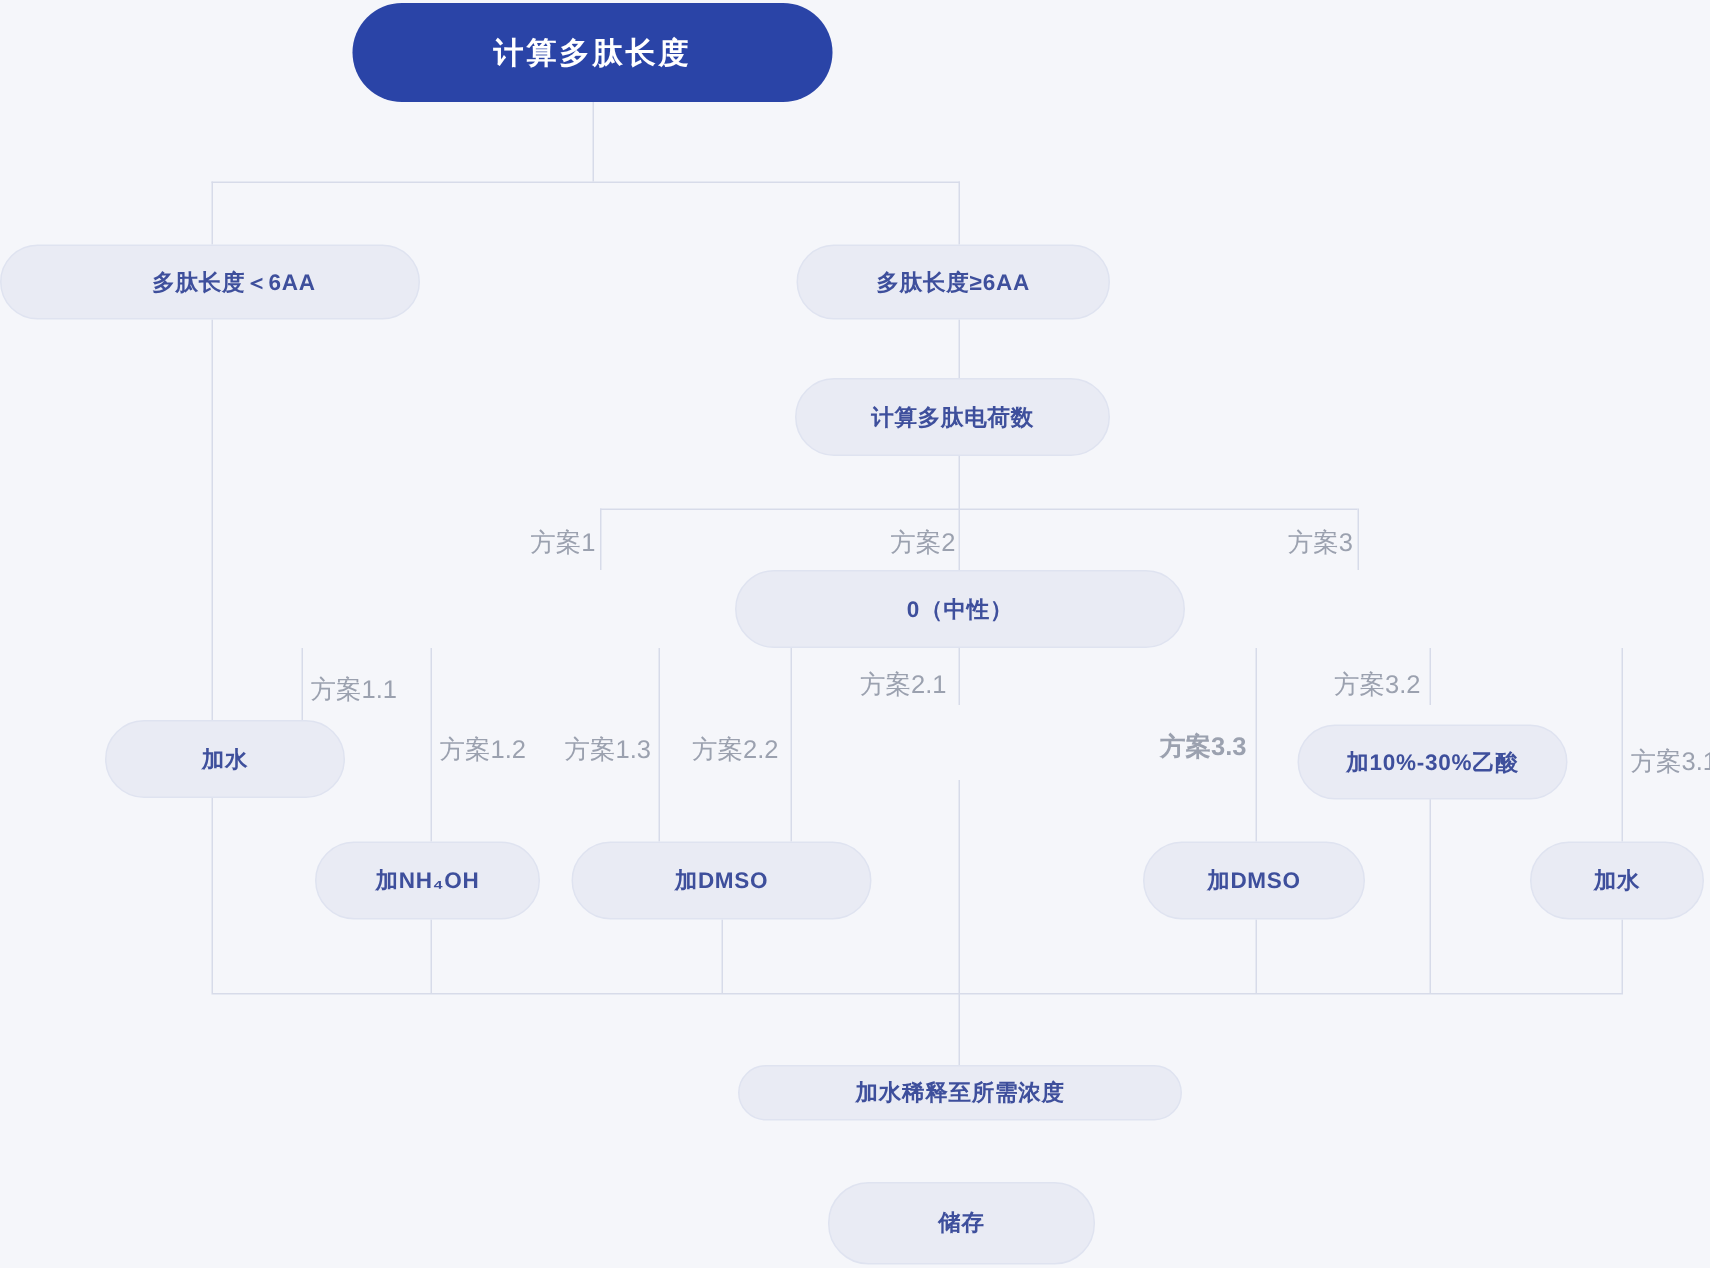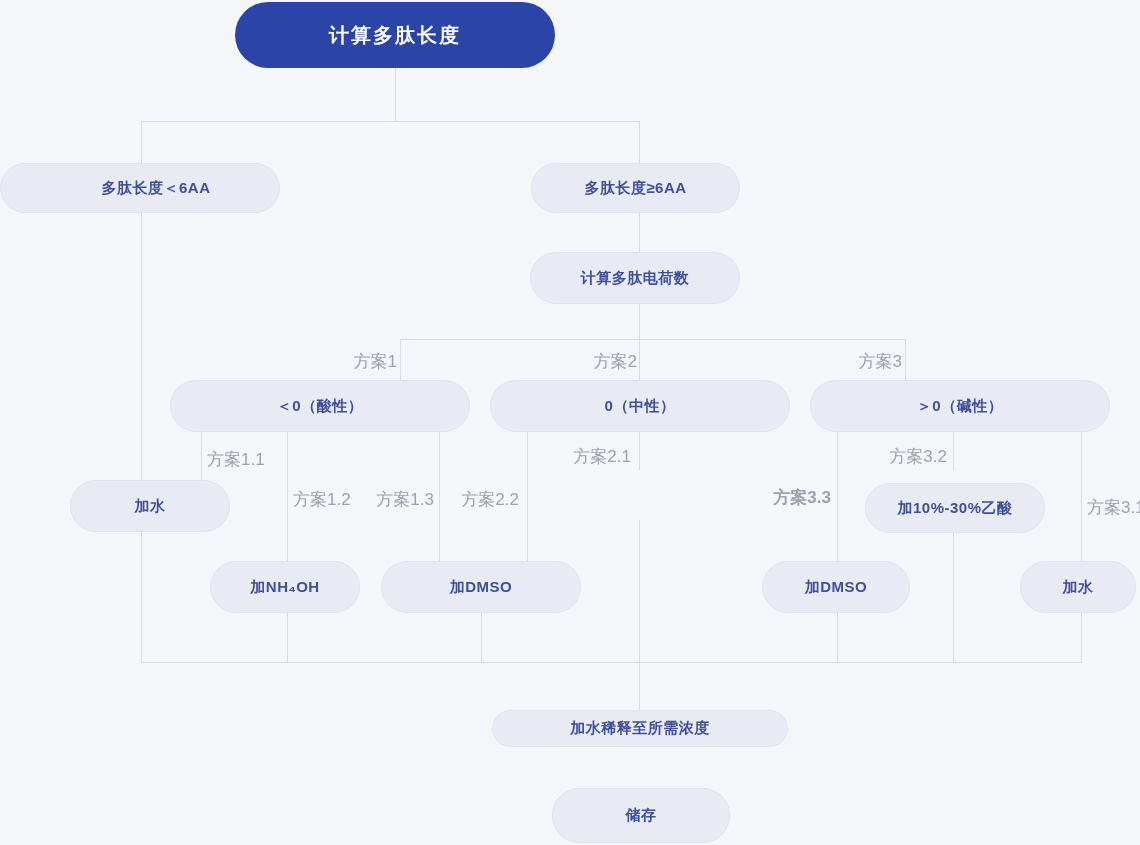--- a/index.html
+++ b/index.html
@@ -94,23 +94,21 @@
   <div class="plan-label" style="right:309px; top:486px;font-weight:bold;">方案3.3</div>
   <div class="plan-label" style="right:193px; top:445px;">方案3.2</div>
   <div class="plan-label" style="left:1087px; top:496px;">方案3.1</div>
 
   <div class="pill dark" style="left:235px; top:2px; width:320px; height:66px;">计算多肽长度</div>
 
   <div class="pill" style="left:0px; top:163px; width:280px; height:50px;padding-left:32px;">多肽长度＜6AA</div>
   <div class="pill" style="left:531px; top:163px; width:209px; height:50px;">多肽长度≥6AA</div>
   <div class="pill" style="left:530px; top:252px; width:210px; height:52px;">计算多肽电荷数</div>
 
-  <div class="pill" style="left:170px; top:380px; width:300px; height:52px;">＜0（酸性）</div>
   <div class="pill" style="left:490px; top:380px; width:300px; height:52px;">0（中性）</div>
-  <div class="pill" style="left:810px; top:380px; width:300px; height:52px;">＞0（碱性）</div>
 
   <div class="pill" style="left:70px; top:480px; width:160px; height:52px;">加水</div>
   <div class="pill" style="left:210px; top:561px; width:150px; height:52px;">加NH₄OH</div>
   <div class="pill" style="left:381px; top:561px; width:200px; height:52px;">加DMSO</div>
 
 
   <div class="pill" style="left:865px; top:470px; width:180px; height:50px;margin-top:13px;">加10%-30%乙酸</div>
   <div class="pill" style="left:762px; top:561px; width:148px; height:52px;">加DMSO</div>
   <div class="pill" style="left:1020px; top:561px; width:116px; height:52px;">加水</div>
 

